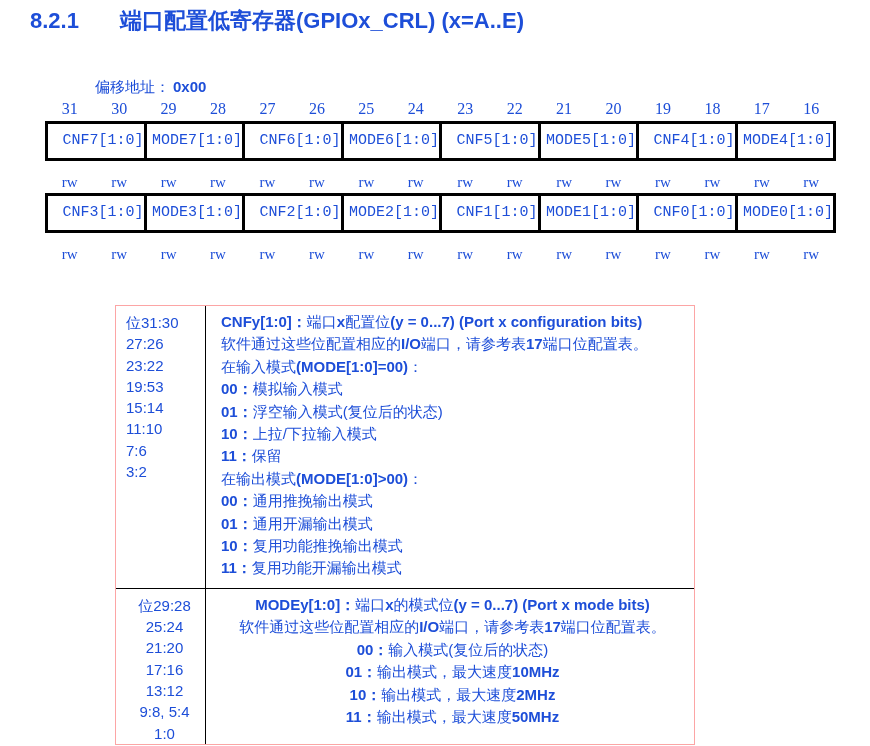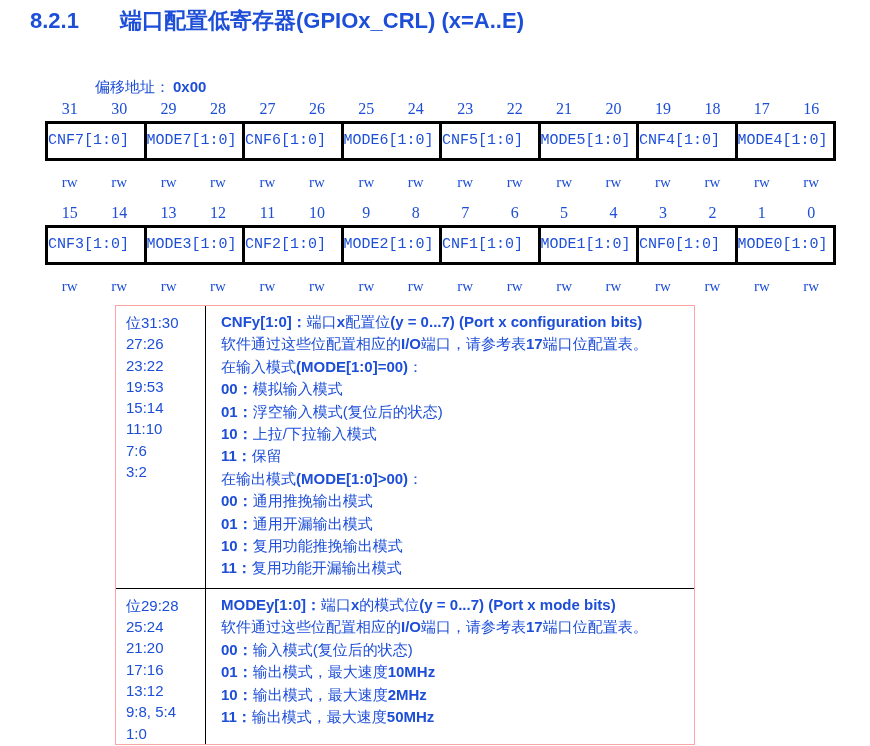--- a/index.html
+++ b/index.html
@@ -52,21 +52,21 @@
   .bit-cell { width: 6.25%; text-align: center; }
   .fields-row {
     display: flex;
     width: 100%;
     border: 3px solid #000000;
     background: #ffffff;
   }
   .field-cell {
     flex: 1 1 0;
     border-left: 3px solid #000000;
-    text-align: left;
+    text-align: right;
     height: 34px;
     line-height: 34px;
     font-family: "Liberation Mono", "DejaVu Sans Mono", monospace;
     font-size: 15px;
     white-space: nowrap;
     overflow: hidden;
   }
   .field-cell:first-child { border-left: none; }
   .access-row {
     font-family: "Liberation Serif", "DejaVu Serif", serif;
@@ -82,21 +82,21 @@
     position: absolute;
     left: 115px;
     top: 305px;
     width: 580px;
     border: 1px solid #fca5a5;
     background: #ffffff;
   }
   .desc-row { display: flex; }
   .desc-row + .desc-row { border-top: 1px solid #000000; }
   .desc-row.r0 { min-height: 271px; }
-  .desc-row.r1 { min-height: 154px; }
+  .desc-row.r1 { min-height: 154px; text-align: center; }
   .desc-bits {
     width: 90px;
     flex: 0 0 90px;
     border-right: 1px solid #000000;
     padding: 6px 2px 0 10px;
     font-size: 15px;
   }
   .desc-bit-line { line-height: 21.3px; white-space: nowrap; }
   .desc-text {
     flex: 1 1 auto;
@@ -161,38 +161,20 @@
         <div class="bit-cell">rw</div>
         <div class="bit-cell">rw</div>
         <div class="bit-cell">rw</div>
         <div class="bit-cell">rw</div>
         <div class="bit-cell">rw</div>
         <div class="bit-cell">rw</div>
         <div class="bit-cell">rw</div>
         <div class="bit-cell">rw</div>
         <div class="bit-cell">rw</div>
       </div>
-      <div class="bits-row second">
-        <div class="bit-cell">15</div>
-        <div class="bit-cell">14</div>
-        <div class="bit-cell">13</div>
-        <div class="bit-cell">12</div>
-        <div class="bit-cell">11</div>
-        <div class="bit-cell">10</div>
-        <div class="bit-cell">9</div>
-        <div class="bit-cell">8</div>
-        <div class="bit-cell">7</div>
-        <div class="bit-cell">6</div>
-        <div class="bit-cell">5</div>
-        <div class="bit-cell">4</div>
-        <div class="bit-cell">3</div>
-        <div class="bit-cell">2</div>
-        <div class="bit-cell">1</div>
-        <div class="bit-cell">0</div>
-      </div>
       <div class="fields-row">
         <div class="field-cell">CNF3[1:0]</div>
         <div class="field-cell">MODE3[1:0]</div>
         <div class="field-cell">CNF2[1:0]</div>
         <div class="field-cell">MODE2[1:0]</div>
         <div class="field-cell">CNF1[1:0]</div>
         <div class="field-cell">MODE1[1:0]</div>
         <div class="field-cell">CNF0[1:0]</div>
         <div class="field-cell">MODE0[1:0]</div>
       </div>

